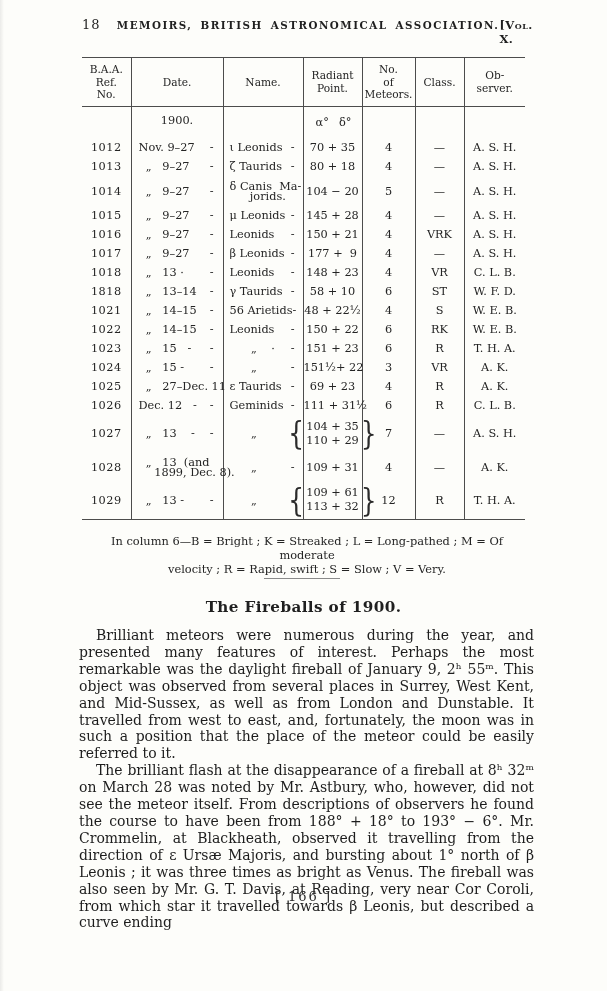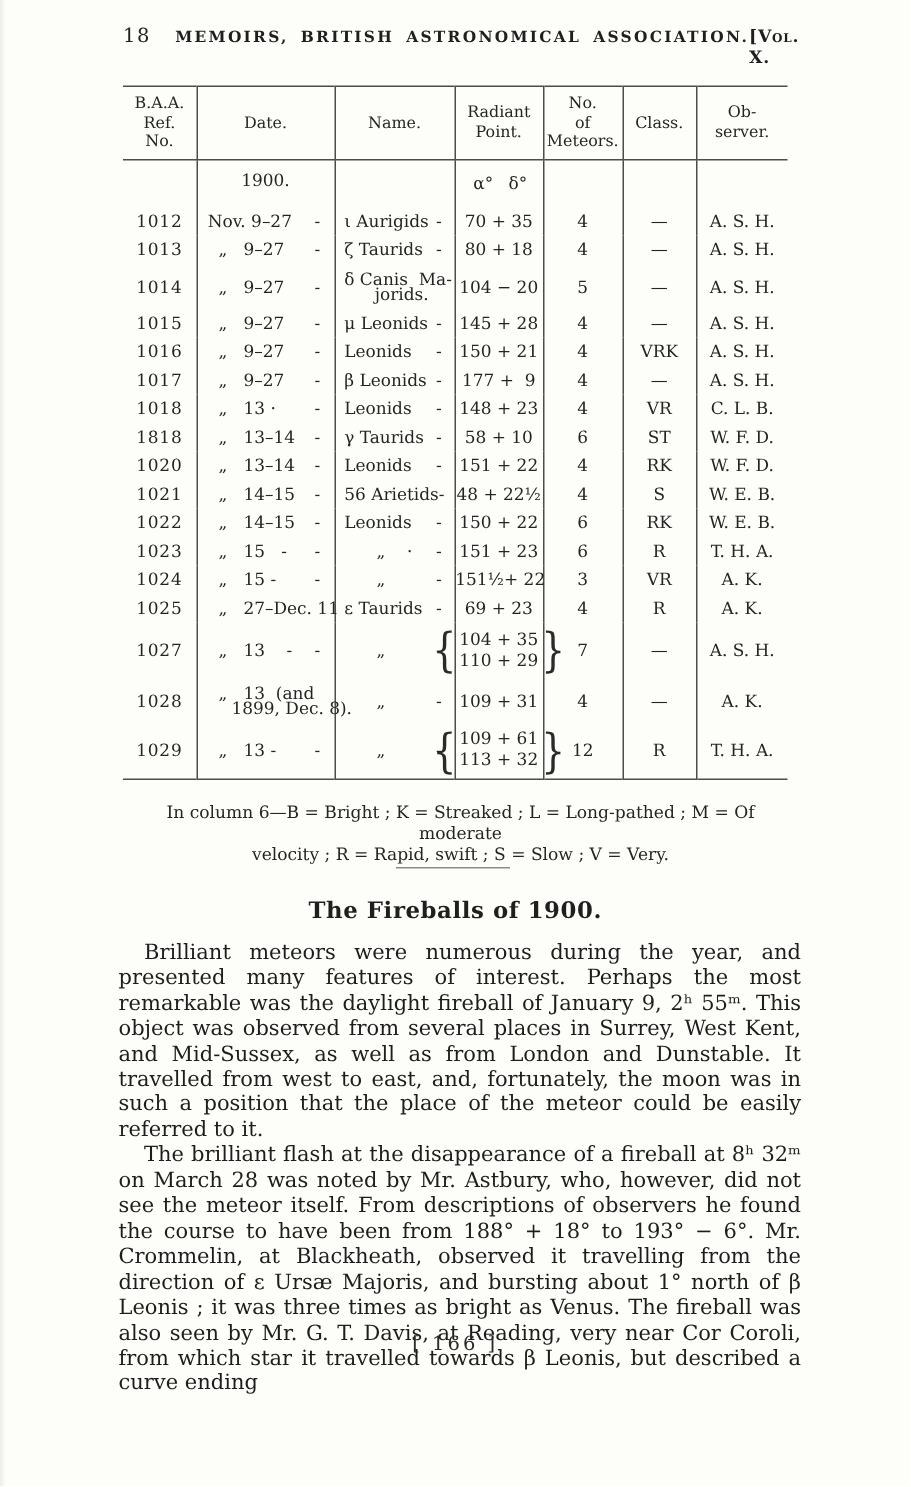--- a/index.html
+++ b/index.html
@@ -121,21 +121,21 @@
       <tr>
             <td class="ref">1012</td>
             <td class="dcell">
               <div class="cellmain">
                 <span class="txt">Nov. 9–27</span>
                 <span class="dash">-</span>
               </div>
             </td>
             <td class="ncell">
               <div class="cellmain ncellmain">
-                <span class="txt">ι Aurigids</span>
+                <span class="txt">ι Leonids</span>
                 <span class="dash">-</span>
               </div>
             </td>
             <td class="rcell">70 + 35</td>
             <td class="mcell">4</td>
             <td class="ccell">—</td>
             <td class="ocell">A. S. H.</td>
           </tr>
           <tr>
             <td class="ref">1013</td>
@@ -264,39 +264,20 @@
                 <span class="txt">γ Taurids</span>
                 <span class="dash">-</span>
               </div>
             </td>
             <td class="rcell">58 + 10</td>
             <td class="mcell">6</td>
             <td class="ccell">ST</td>
             <td class="ocell">W. F. D.</td>
           </tr>
           <tr>
-            <td class="ref">1020</td>
-            <td class="dcell">
-              <div class="cellmain">
-                <span class="txt">  „   13–14</span>
-                <span class="dash">-</span>
-              </div>
-            </td>
-            <td class="ncell">
-              <div class="cellmain ncellmain">
-                <span class="txt">Leonids</span>
-                <span class="dash">-</span>
-              </div>
-            </td>
-            <td class="rcell">151 + 22</td>
-            <td class="mcell">4</td>
-            <td class="ccell">RK</td>
-            <td class="ocell">W. F. D.</td>
-          </tr>
-          <tr>
             <td class="ref">1021</td>
             <td class="dcell">
               <div class="cellmain">
                 <span class="txt">  „   14–15</span>
                 <span class="dash">-</span>
               </div>
             </td>
             <td class="ncell">
               <div class="cellmain ncellmain">
                 <span class="txt">56 Arietids</span>
@@ -376,20 +357,39 @@
               <div class="cellmain ncellmain">
                 <span class="txt">ε Taurids</span>
                 <span class="dash">-</span>
               </div>
             </td>
             <td class="rcell">69 + 23</td>
             <td class="mcell">4</td>
             <td class="ccell">R</td>
             <td class="ocell">A. K.</td>
           </tr>
+          <tr>
+            <td class="ref">1026</td>
+            <td class="dcell">
+              <div class="cellmain">
+                <span class="txt">Dec. 12   -</span>
+                <span class="dash">-</span>
+              </div>
+            </td>
+            <td class="ncell">
+              <div class="cellmain ncellmain">
+                <span class="txt">Geminids</span>
+                <span class="dash">-</span>
+              </div>
+            </td>
+            <td class="rcell">111 + 31½</td>
+            <td class="mcell">6</td>
+            <td class="ccell">R</td>
+            <td class="ocell">C. L. B.</td>
+          </tr>
           <tr class="rtall">
             <td class="ref">1027</td>
             <td class="dcell">
               <div class="cellmain">
                 <span class="txt">  „   13    -</span>
                 <span class="dash">-</span>
               </div>
             </td>
             <td class="ncell">
               <div class="cellmain ncellmain">

